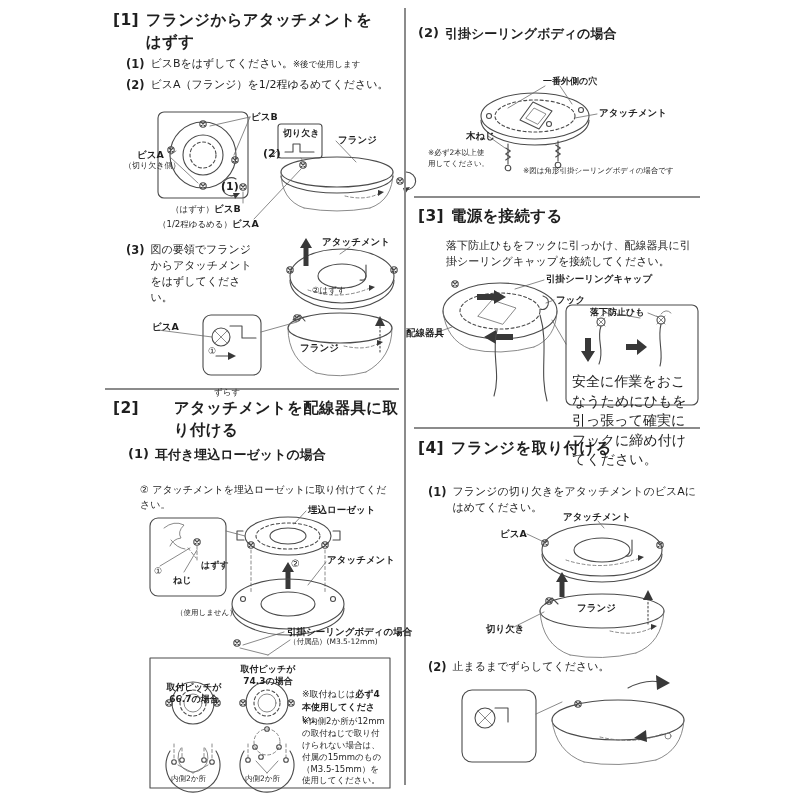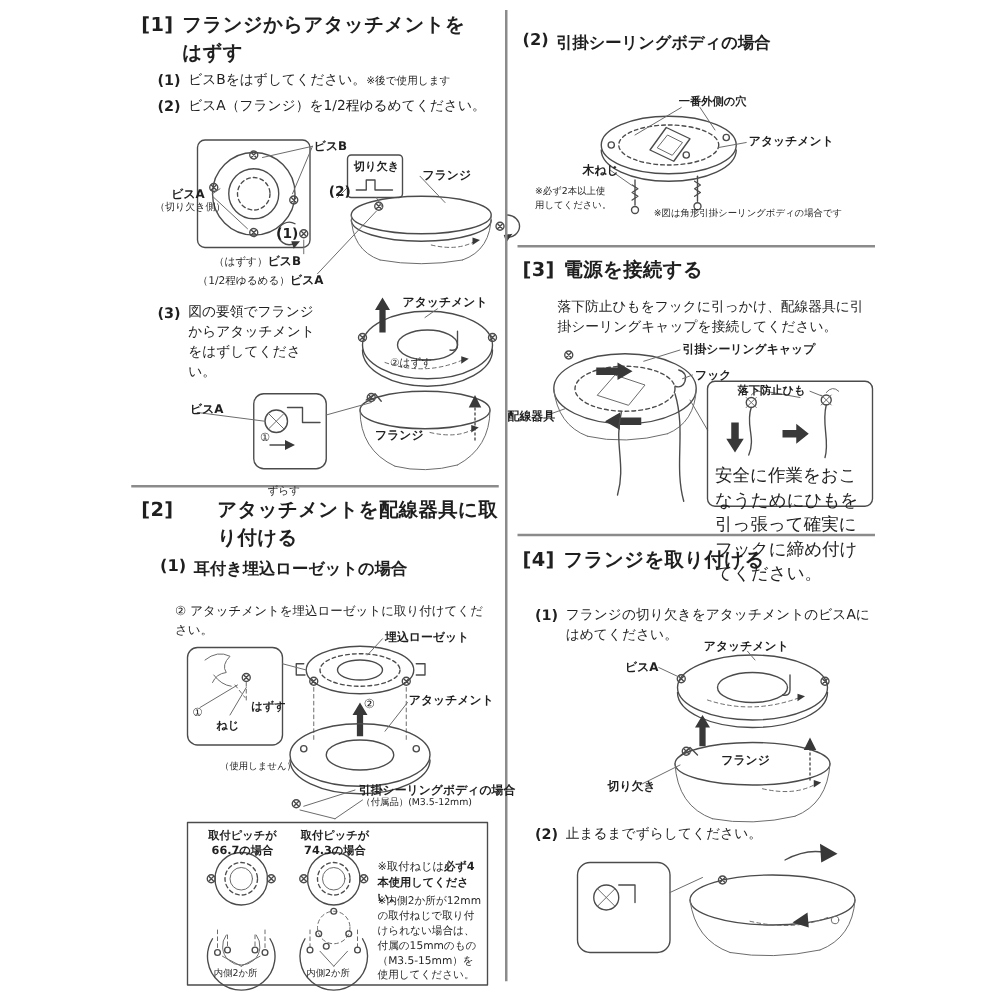--- a/index.html
+++ b/index.html
@@ -303,21 +303,21 @@
   <div class="lbl" style="left:308px;top:504px;">埋込ローゼット</div>
   <div class="lbl" style="left:201px;top:559px;font-size:9px;">はずす</div>
   <div class="lbl lbl-n" style="left:154px;top:566px;font-size:9px;">①</div>
   <div class="lbl" style="left:173px;top:574px;font-size:9px;">ねじ</div>
   <div class="lbl sm75" style="left:155px;top:608px;margin-left:21px;">（使用しません）</div>
   <div class="lbl lbl-n" style="left:291px;top:558px;font-size:10px;">②</div>
   <div class="lbl" style="left:327px;top:554px;">アタッチメント</div>
   <div class="lbl" style="left:287px;top:626px;font-size:9.5px;">引掛シーリングボディの場合</div>
   <div class="lbl sm75" style="left:289px;top:637px;">（付属品）(M3.5-12mm)</div>
 
-  <div class="lbl" style="left:159px;top:664px;width:70px;white-space:normal;text-align:center;font-size:9px;line-height:1.3;">取付ピッチが66.7の場合</div>
+  <div class="lbl" style="left:159px;top:682px;width:70px;white-space:normal;text-align:center;font-size:9px;line-height:1.3;">取付ピッチが66.7の場合</div>
   <div class="lbl" style="left:233px;top:664px;width:70px;white-space:normal;text-align:center;font-size:9px;line-height:1.3;">取付ピッチが74.3の場合</div>
   <div class="abs" style="left:302px;top:688px;width:84px;font-size:9px;line-height:1.4;"><span>※取付ねじは</span><b>必ず4本使用してください。</b></div>
   <div class="abs" style="left:302px;top:716px;width:84px;font-size:8.5px;line-height:1.4;">※内側2か所が12mmの取付ねじで取り付けられない場合は、付属の15mmのもの（M3.5-15mm）を使用してください。</div>
   <div class="lbl lbl-n sm75" style="left:171px;top:774px;">内側2か所</div>
   <div class="lbl lbl-n sm75" style="left:245px;top:774px;">内側2か所</div>
 
   <div class="abs sub-h" style="left:418px;top:25px;">
     <span>(2)</span>
     <span>引掛シーリングボディの場合</span>
   </div>

